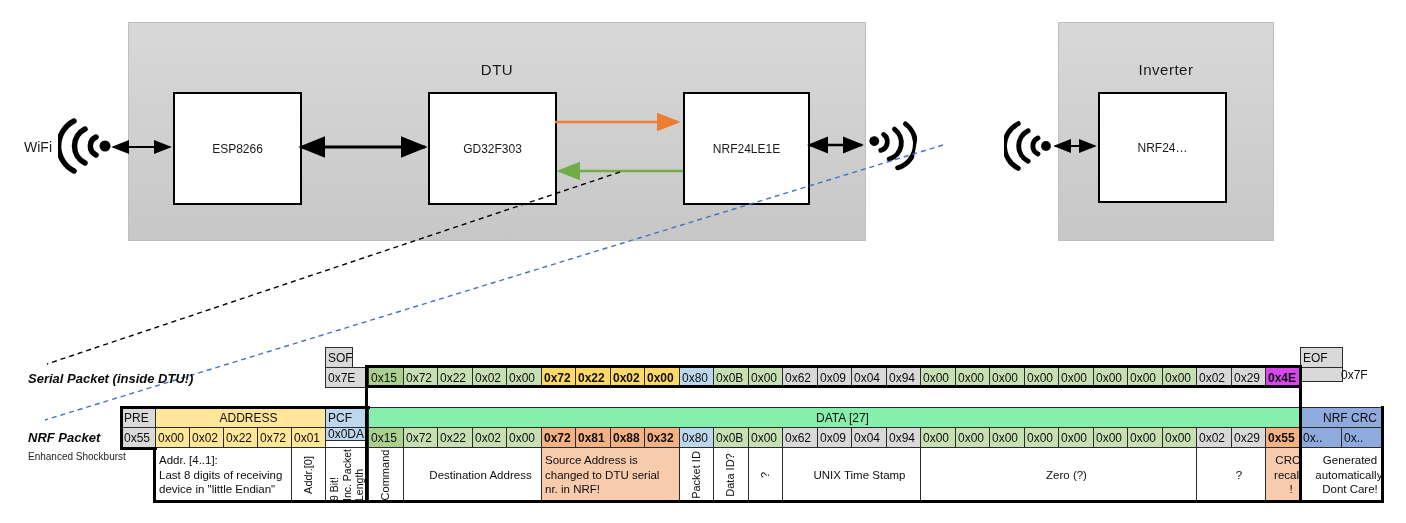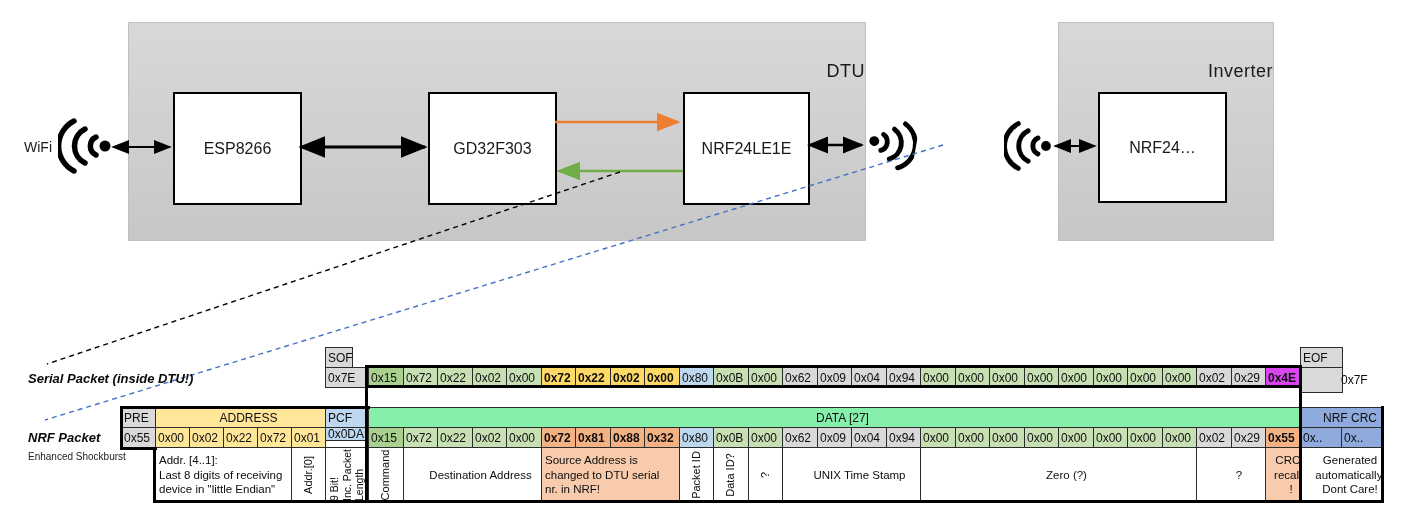--- a/index.html
+++ b/index.html
@@ -2,24 +2,24 @@
 <html><head>
 <meta charset="utf-8">
 <style>
   html,body{margin:0;padding:0;background:#fff;}
   #canvas{position:relative;width:1406px;height:523px;background:#fff;overflow:hidden;
           font-family:"Liberation Sans",sans-serif;color:#111;}
 
   
   .graybox{position:absolute;background:linear-gradient(180deg,#d8d8d8 0%,#cfcfcf 55%,#c7c7c7 100%);
            border:1px solid #bfbfbf;}
-  .section-title{position:absolute;top:38px;left:0;width:100%;text-align:right;
-                 font-size:18px;color:#1a1a1a;letter-spacing:.5px;}
+  .section-title{position:absolute;top:38px;left:0;width:100%;text-align:center;
+                 font-size:15px;color:#1a1a1a;letter-spacing:.5px;}
   .compbox{position:absolute;background:#fff;border:2px solid #000;display:flex;
-           align-items:center;justify-content:center;font-size:16px;color:#1a1a1a;}
+           align-items:center;justify-content:center;font-size:12px;color:#1a1a1a;}
   .wifi-label{position:absolute;font-size:14px;color:#1a1a1a;}
   .wifi-icon{position:absolute;}
   svg{display:block;}
 
   
   .cell{position:absolute;box-sizing:border-box;border:1px solid #2b2b2b;
         display:flex;align-items:center;justify-content:flex-start;
         padding-left:2px;font-size:12px;color:#0d0d0d;overflow:visible;white-space:nowrap;}
   .cell.center{justify-content:center;padding-left:16px;}
   .cell.bold{font-weight:700;}
@@ -145,21 +145,21 @@
       <div class="cell c-g2" style="left: 989px; top: 367px; width: 36px; height: 21px;">0x00</div>
       <div class="cell c-g2" style="left: 1024px; top: 367px; width: 35px; height: 21px;">0x00</div>
       <div class="cell c-g2" style="left: 1058px; top: 367px; width: 36px; height: 21px;">0x00</div>
       <div class="cell c-g2" style="left: 1093px; top: 367px; width: 35px; height: 21px;">0x00</div>
       <div class="cell c-g2" style="left: 1127px; top: 367px; width: 36px; height: 21px;">0x00</div>
       <div class="cell c-g2" style="left: 1162px; top: 367px; width: 35px; height: 21px;">0x00</div>
       <div class="cell c-gray" style="left: 1196px; top: 367px; width: 36px; height: 21px;">0x02</div>
       <div class="cell c-gray" style="left: 1231px; top: 367px; width: 35px; height: 21px;">0x29</div>
       <div class="cell c-amber bold" style="left: 1265px; top: 367px; width: 36px; height: 21px;">0x4E</div>
       <div class="cell c-gray" style="left: 1300px; top: 347px; width: 43px; height: 21px;">EOF</div>
-      <div class="cell c-gray" style="left: 1300px; top: 367px; width: 43px; height: 26px; padding-left: 40px;">0x7F</div>
+      <div class="cell c-gray" style="left: 1300px; top: 367px; width: 43px; height: 15px; padding-left: 40px;">0x7F</div>
       <div class="cell c-gray" style="left: 121px; top: 407px; width: 35px; height: 21px;">PRE</div>
       <div class="cell c-gray" style="left: 121px; top: 427px; width: 35px; height: 21px;">0x55</div>
       <div class="cell c-yellow center" style="left: 155px; top: 407px; width: 171px; height: 21px;">ADDRESS</div>
       <div class="cell c-yellow" style="left: 155px; top: 427px; width: 35px; height: 21px;">0x00</div>
       <div class="cell c-yellow" style="left: 189px; top: 427px; width: 35px; height: 21px;">0x02</div>
       <div class="cell c-yellow" style="left: 223px; top: 427px; width: 35px; height: 21px;">0x22</div>
       <div class="cell c-yellow" style="left: 257px; top: 427px; width: 35px; height: 21px;">0x72</div>
       <div class="cell c-yellow" style="left: 291px; top: 427px; width: 35px; height: 21px;">0x01</div>
       <div class="cell c-blue" style="left: 325px; top: 407px; width: 44px; height: 21px;">PCF</div>
       <div class="cell c-blue" style="left: 325px; top: 427px; width: 44px; height: 14px;">0x0DA</div>

